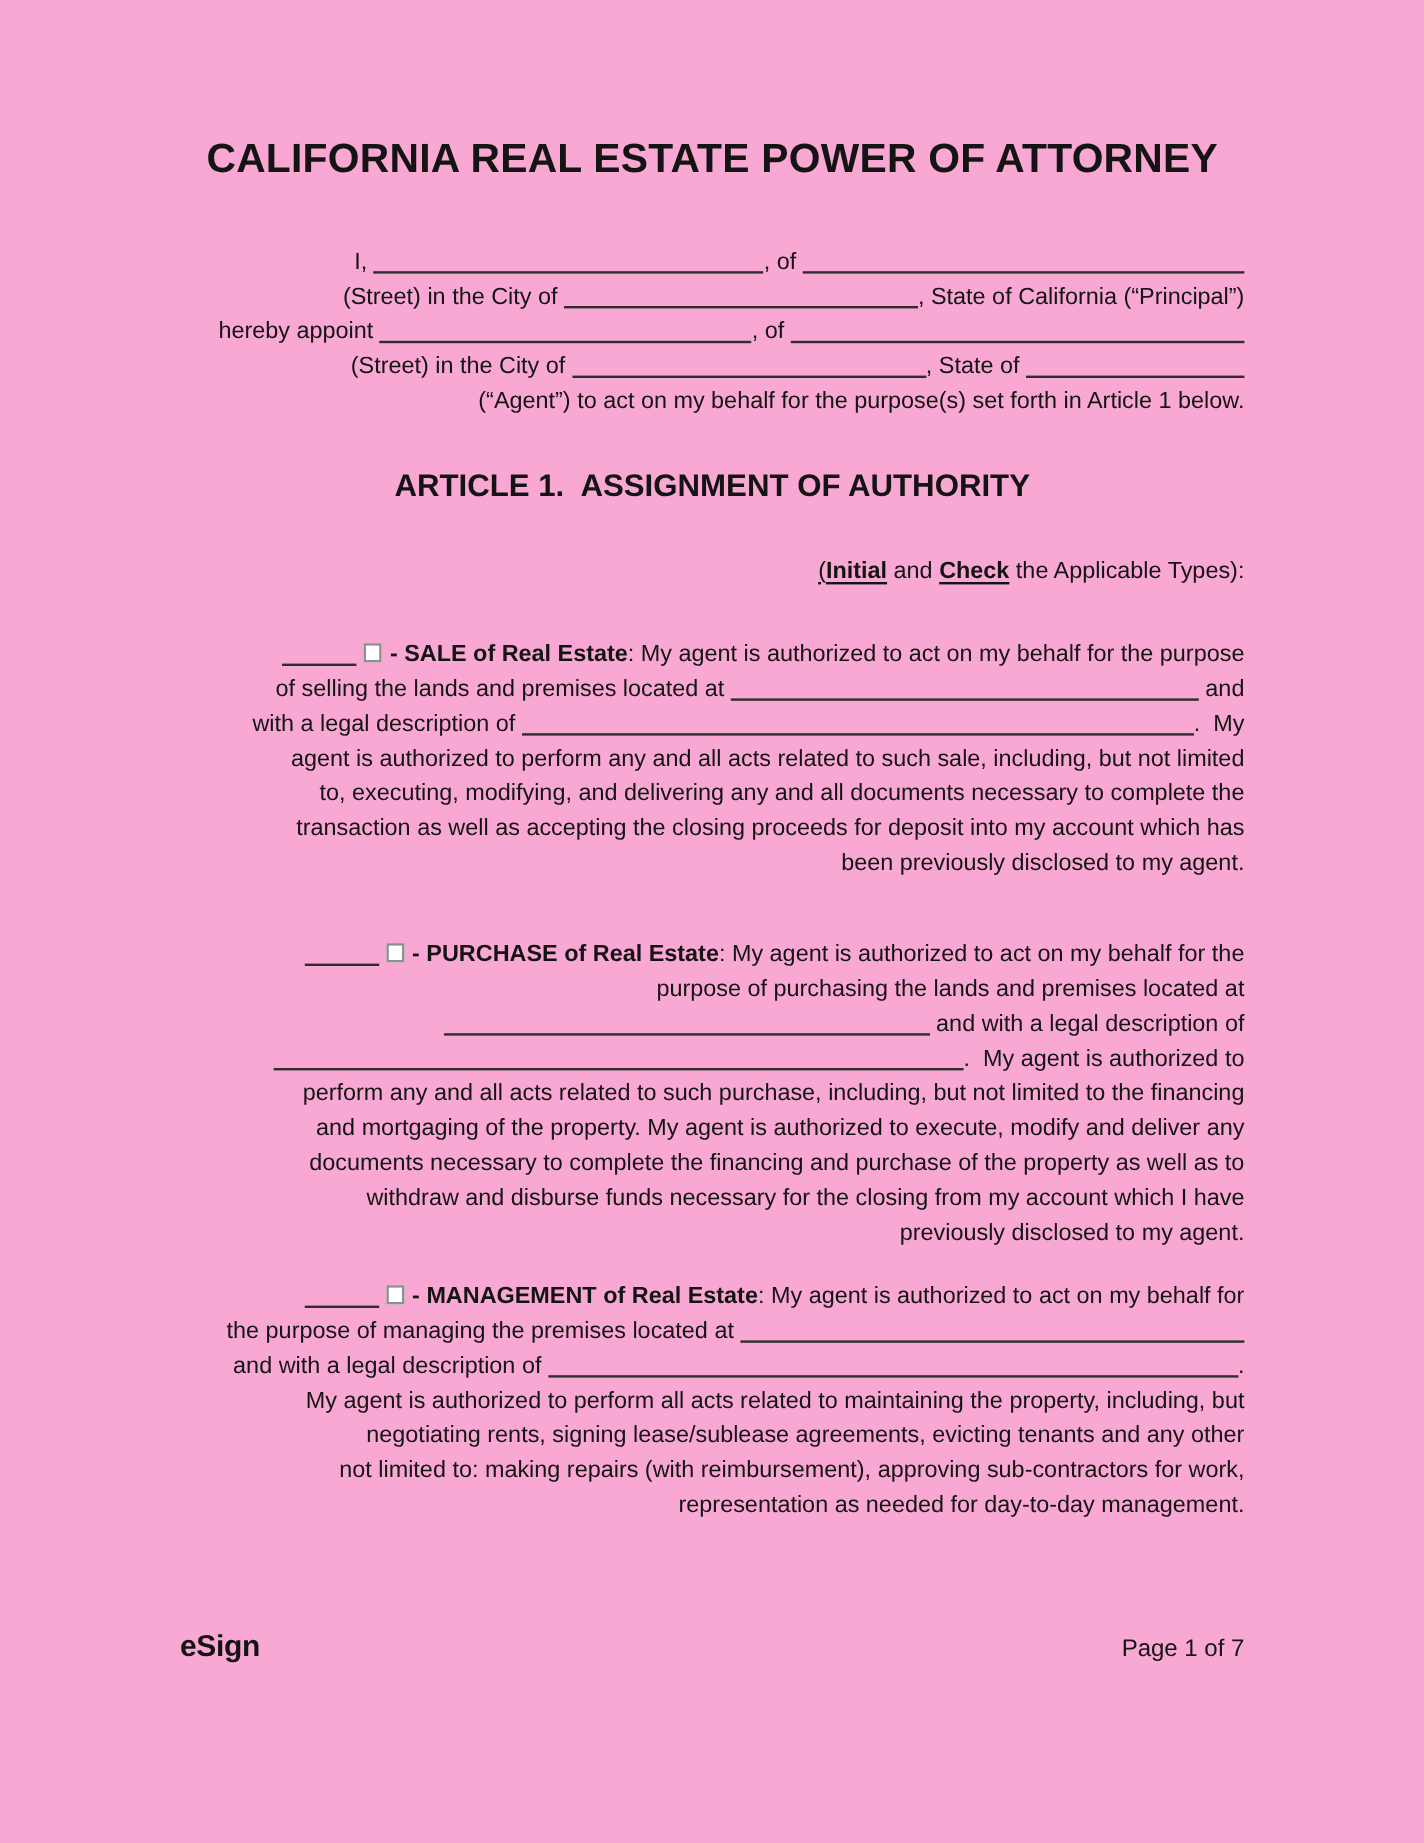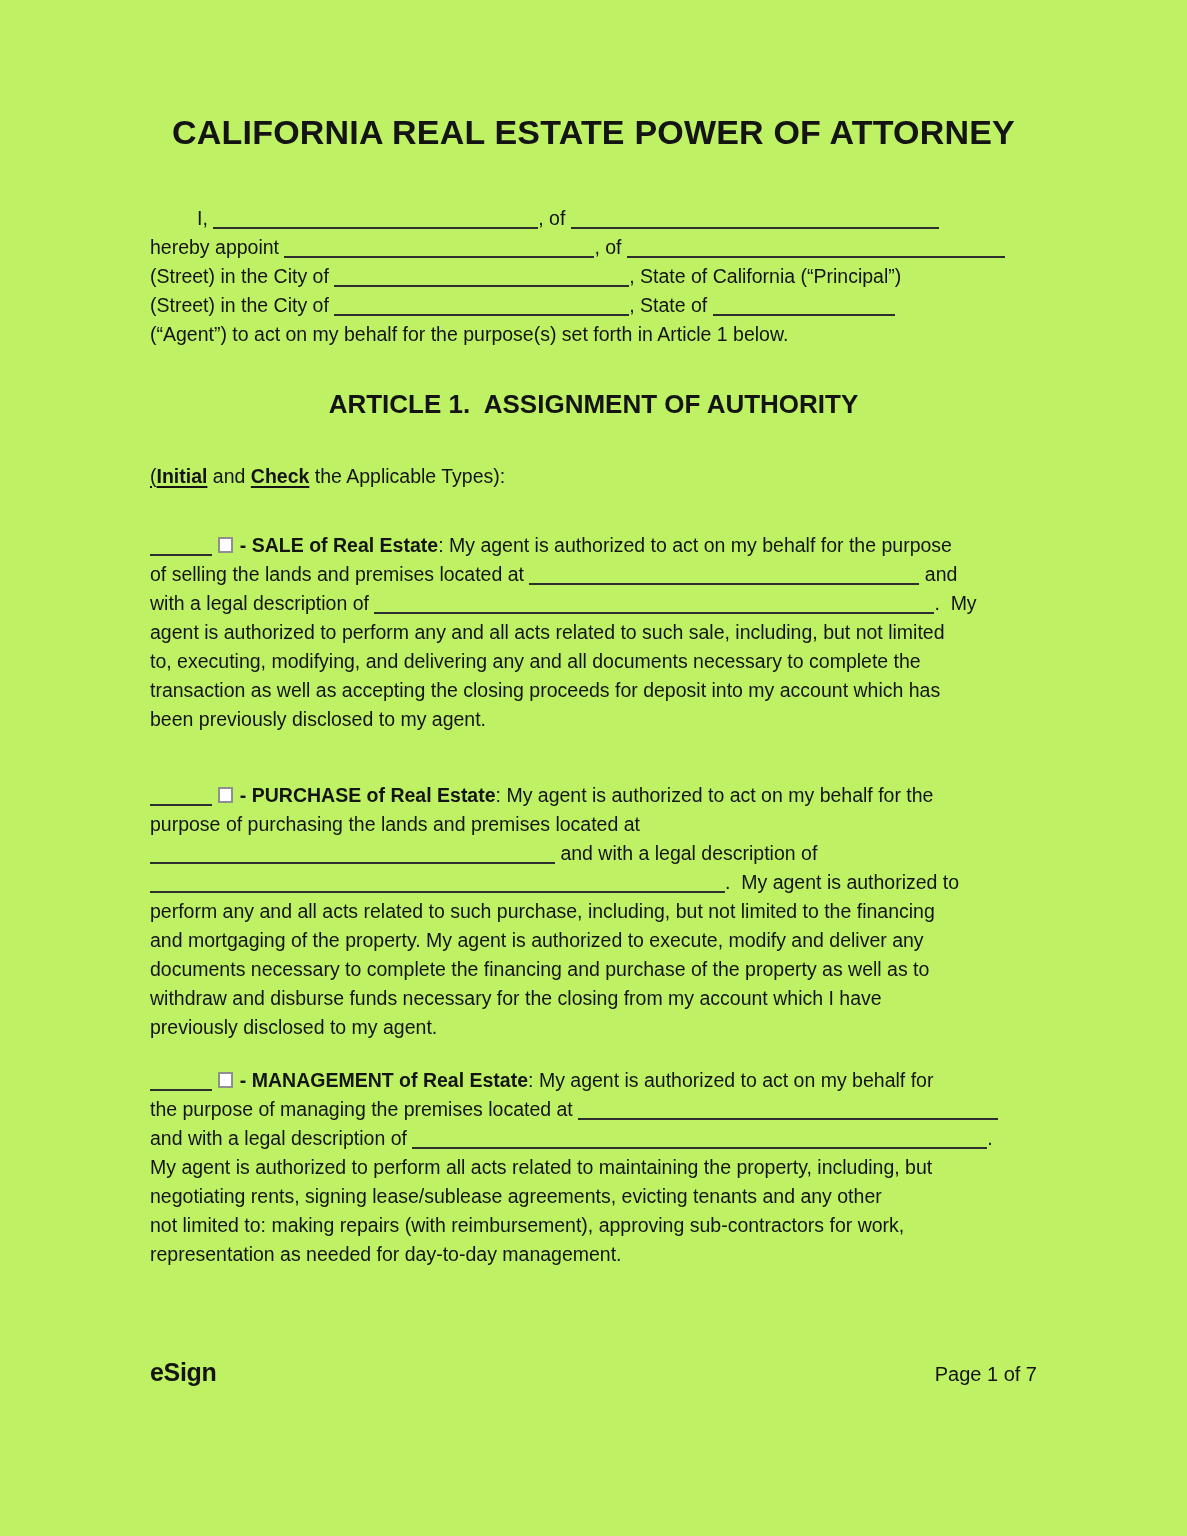--- a/index.html
+++ b/index.html
@@ -7,21 +7,21 @@
   body {
     width: 1187px; height: 1536px;
     font-family: "Liberation Sans", "DejaVu Sans", sans-serif;
     color: #141414;
   }
   .page {
     position: relative;
     width: 1187px; height: 1536px;
     padding: 0 150px;
     overflow: hidden;
-    background: #bef264;
+    background: #f9a8d4;
   }
   .doc-title {
     margin-top: 112px;
     font-size: 34px;
     line-height: 40px;
     font-weight: bold;
     text-align: center;
     letter-spacing: 0.2px;
     white-space: nowrap;
   }
@@ -35,20 +35,21 @@
     white-space: nowrap;
   }
   .instruction { margin-top: 41px; }
   .section-sale { margin-top: 40px; }
   .section-purchase { margin-top: 47px; }
   .section-management { margin-top: 24px; }
   .line {
     font-size: 19.5px;
     line-height: 29px;
     white-space: pre;
+    text-align: right;
   }
   .bold { font-weight: bold; }
   .underline { text-decoration: underline; text-decoration-thickness: 2px; text-underline-offset: 3px; }
   .blank {
     display: inline-block;
     height: 4px;
     border-bottom: 2px solid #2e2e2e;
     vertical-align: -4px;
   }
   .gap { display: inline-block; height: 2px; }
@@ -77,22 +78,22 @@
 </style>
 </head>
 <body>
 
 <div class="page">
 
   <h1 class="doc-title">CALIFORNIA REAL ESTATE POWER OF ATTORNEY</h1>
 
   <div class="intro">
       <div class="line"><span class="gap" style="width: 47px;"></span><span>I, </span><span class="blank" style="width: 325px;"></span><span>, of </span><span class="blank" style="width: 368px;"></span></div>
+      <div class="line"><span>(Street) in the City of </span><span class="blank" style="width: 295px;"></span><span>, State of California (“Principal”)</span></div>
       <div class="line"><span>hereby appoint </span><span class="blank" style="width: 310px;"></span><span>, of </span><span class="blank" style="width: 378px;"></span></div>
-      <div class="line"><span>(Street) in the City of </span><span class="blank" style="width: 295px;"></span><span>, State of California (“Principal”)</span></div>
       <div class="line"><span>(Street) in the City of </span><span class="blank" style="width: 295px;"></span><span>, State of </span><span class="blank" style="width: 182px;"></span></div>
       <div class="line"><span>(“Agent”) to act on my behalf for the purpose(s) set forth in Article 1 below.</span></div>
     </div>
 
   <h2 class="article-heading">ARTICLE 1.&nbsp; ASSIGNMENT OF AUTHORITY</h2>
 
   <div class="instruction">
       <div class="line"><span class="underline">(</span><span class="bold underline">Initial</span><span> and </span><span class="bold underline">Check</span><span> the Applicable Types):</span></div>
     </div>
 

